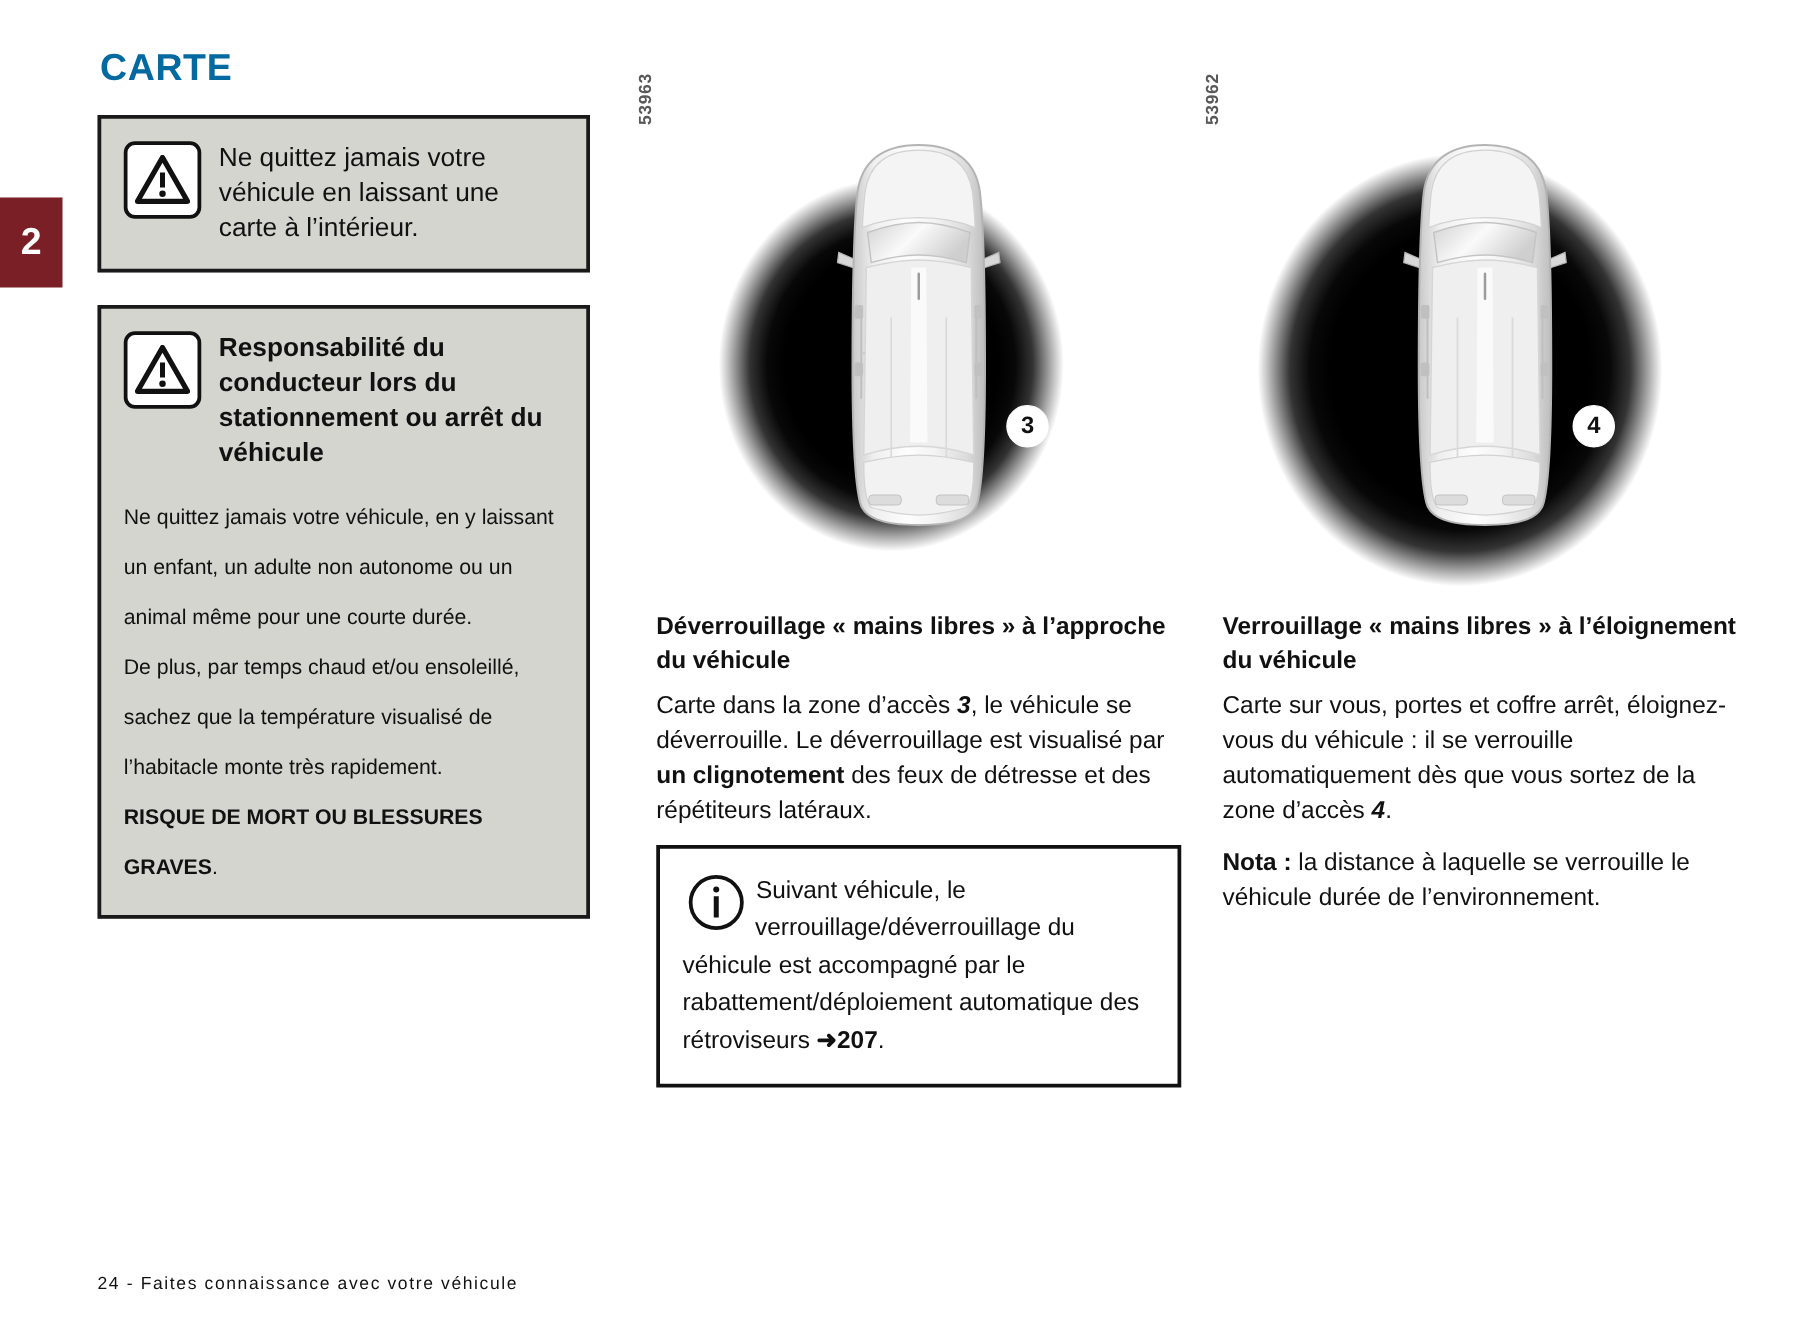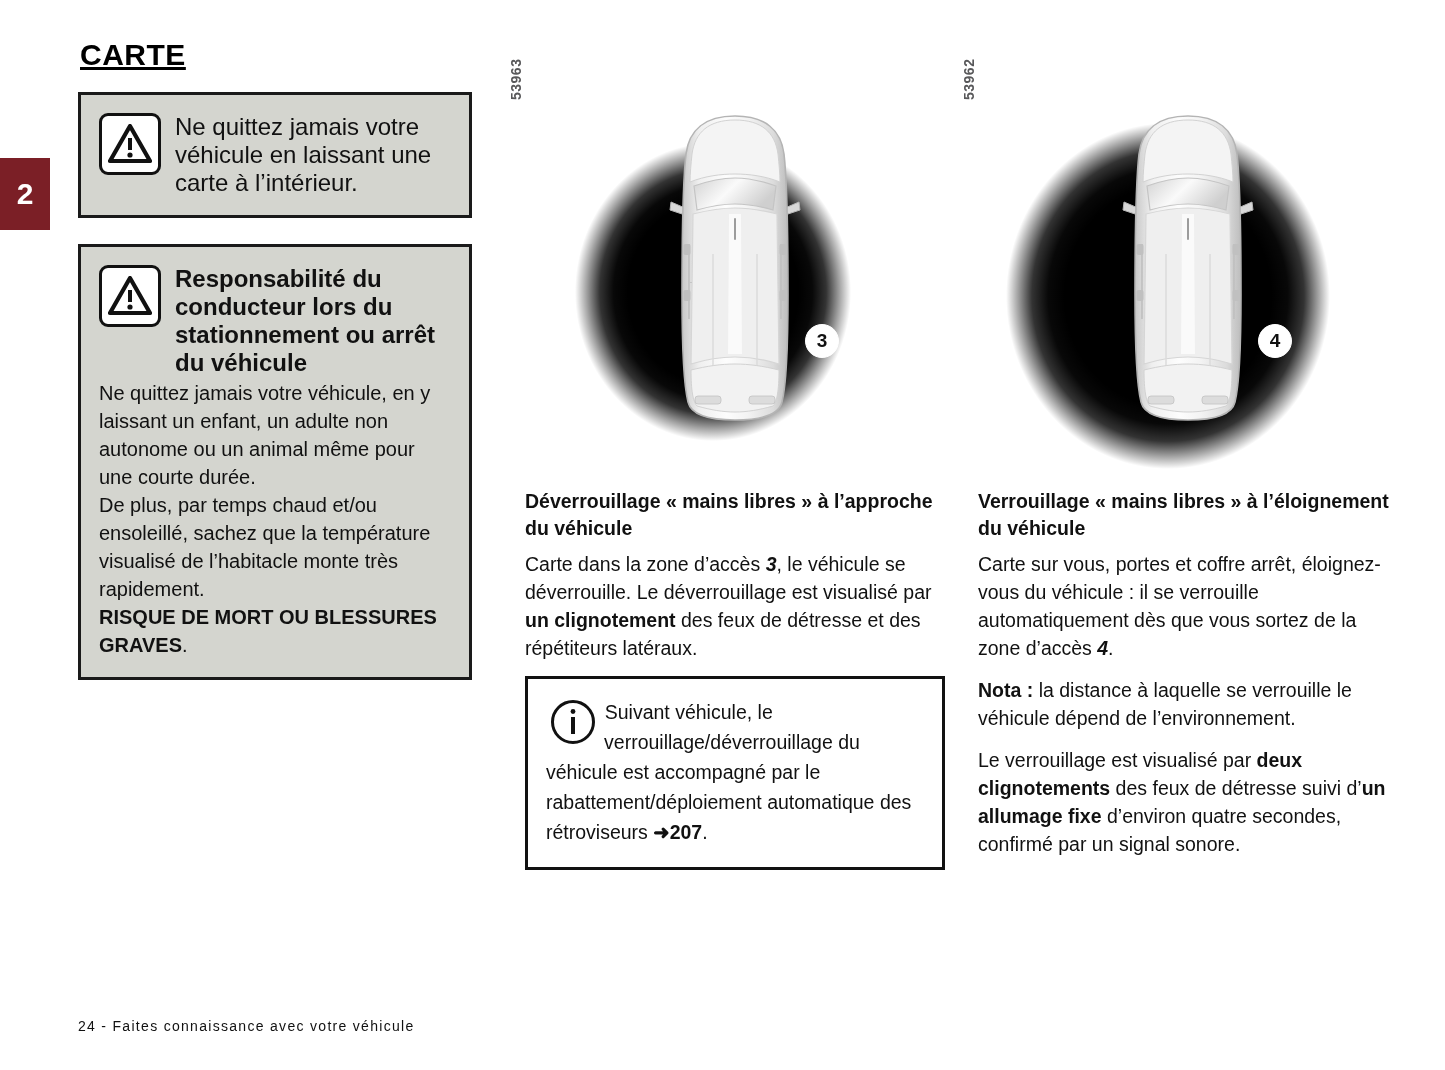--- a/index.html
+++ b/index.html
@@ -28,22 +28,21 @@
     letter-spacing: 0px;
   }
 
   
   .page-title {
     position: absolute;
     left: 80px; top: 38px;
     font-size: 30px;
     font-weight: bold;
     letter-spacing: 0.5px;
-    color: #000000;
-    text-decoration: underline;
+    color: #0369a1;
   }
 
   
   .col-left  { position: absolute; left: 78px;  top: 92px; width: 394px; }
   .col-mid   { position: absolute; left: 525px; top: 92px; width: 420px; }
   .col-right { position: absolute; left: 978px; top: 92px; width: 420px; }
 
   
   .warn-box {
     background: #d4d5cf;
@@ -61,30 +60,30 @@
     width: 62px; height: 62px;
     background: #ffffff;
     border: 3px solid #111;
     border-radius: 9px;
     display: flex; align-items: center; justify-content: center;
     margin-top: 2px;
   }
   .warn-icon svg { display:block; }
 
   .warn-head-text {
-    font-size: 24px;
+    font-size: 21px;
     line-height: 28px;
     padding-top: 2px;
   }
   .warn-head-text.bold { font-weight: bold; }
 
   .warn-body {
-    font-size: 20px;
-    line-height: 28px;
-    margin-top: 2px;
+    font-size: 17px;
+    line-height: 40px;
+    margin-top: 17px;
   }
   .warn-body p { margin: 0; }
   .warn-body .b { font-weight: bold; }
 
   
   .illus {
     position: relative;
     height: 392px;
   }
   .illus-ref {
@@ -357,19 +356,18 @@
     </div>
     <div class="callout" style="left:280px; top:232px;">
       <span>4</span>
     </div>
   </div>
 
   <h2 class="sec-head">Verrouillage « mains libres » à l’éloignement du véhicule</h2>
 
   <p class="para"><span>Carte sur vous, portes et coffre arrêt, éloignez-vous du véhicule : il se verrouille automatiquement dès que vous sortez de la zone d’accès </span><span class="i">4</span><span>.</span></p>
 
-  <p class="para"><span class="b">Nota :</span><span> la distance à laquelle se verrouille le véhicule dépend de l’environnement.</span></p>
-
-  <p class="para"><span>Le verrouillage est visualisé par </span><span class="b">deux clignotements</span><span> des feux de détresse suivi d’</span><span class="b">un allumage fixe</span><span> d’environ quatre secondes, confirmé par un signal sonore.</span></p>
+  <p class="para"><span class="b">Nota :</span><span> la distance à laquelle se verrouille le véhicule durée de l’environnement.</span></p>
+
 
 </div>
 
 <div class="footer">24 - Faites connaissance avec votre véhicule</div>
 
 </body></html>

